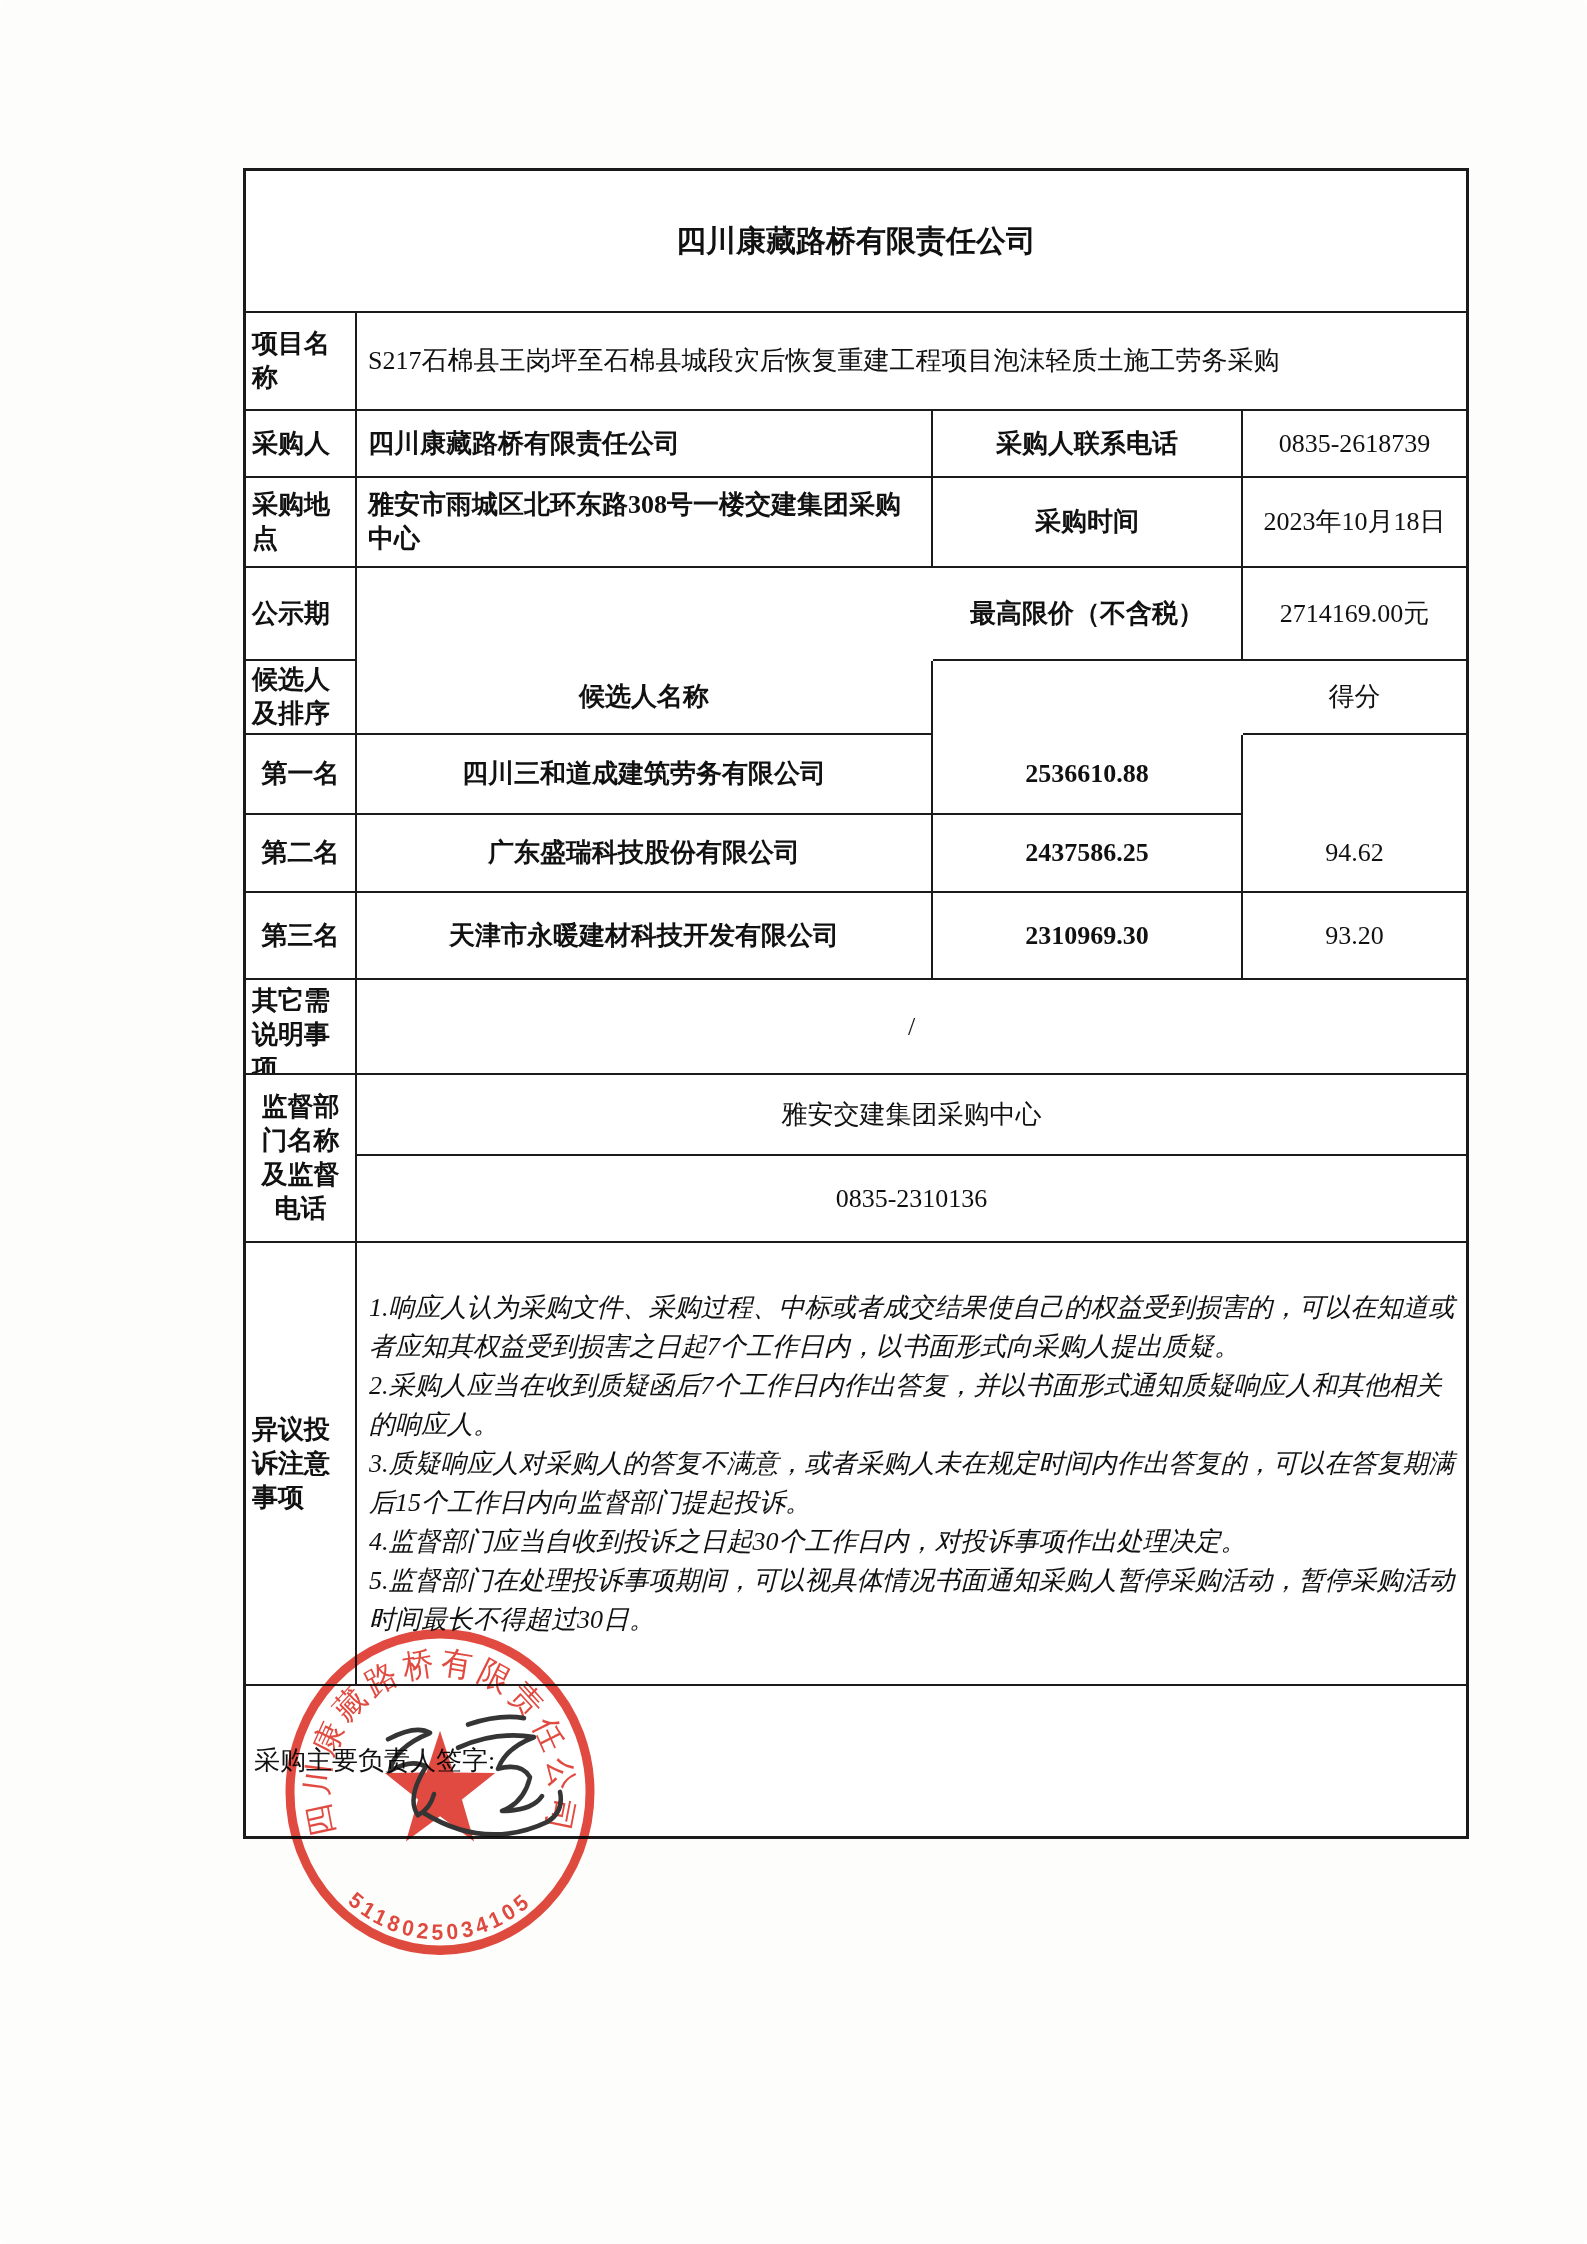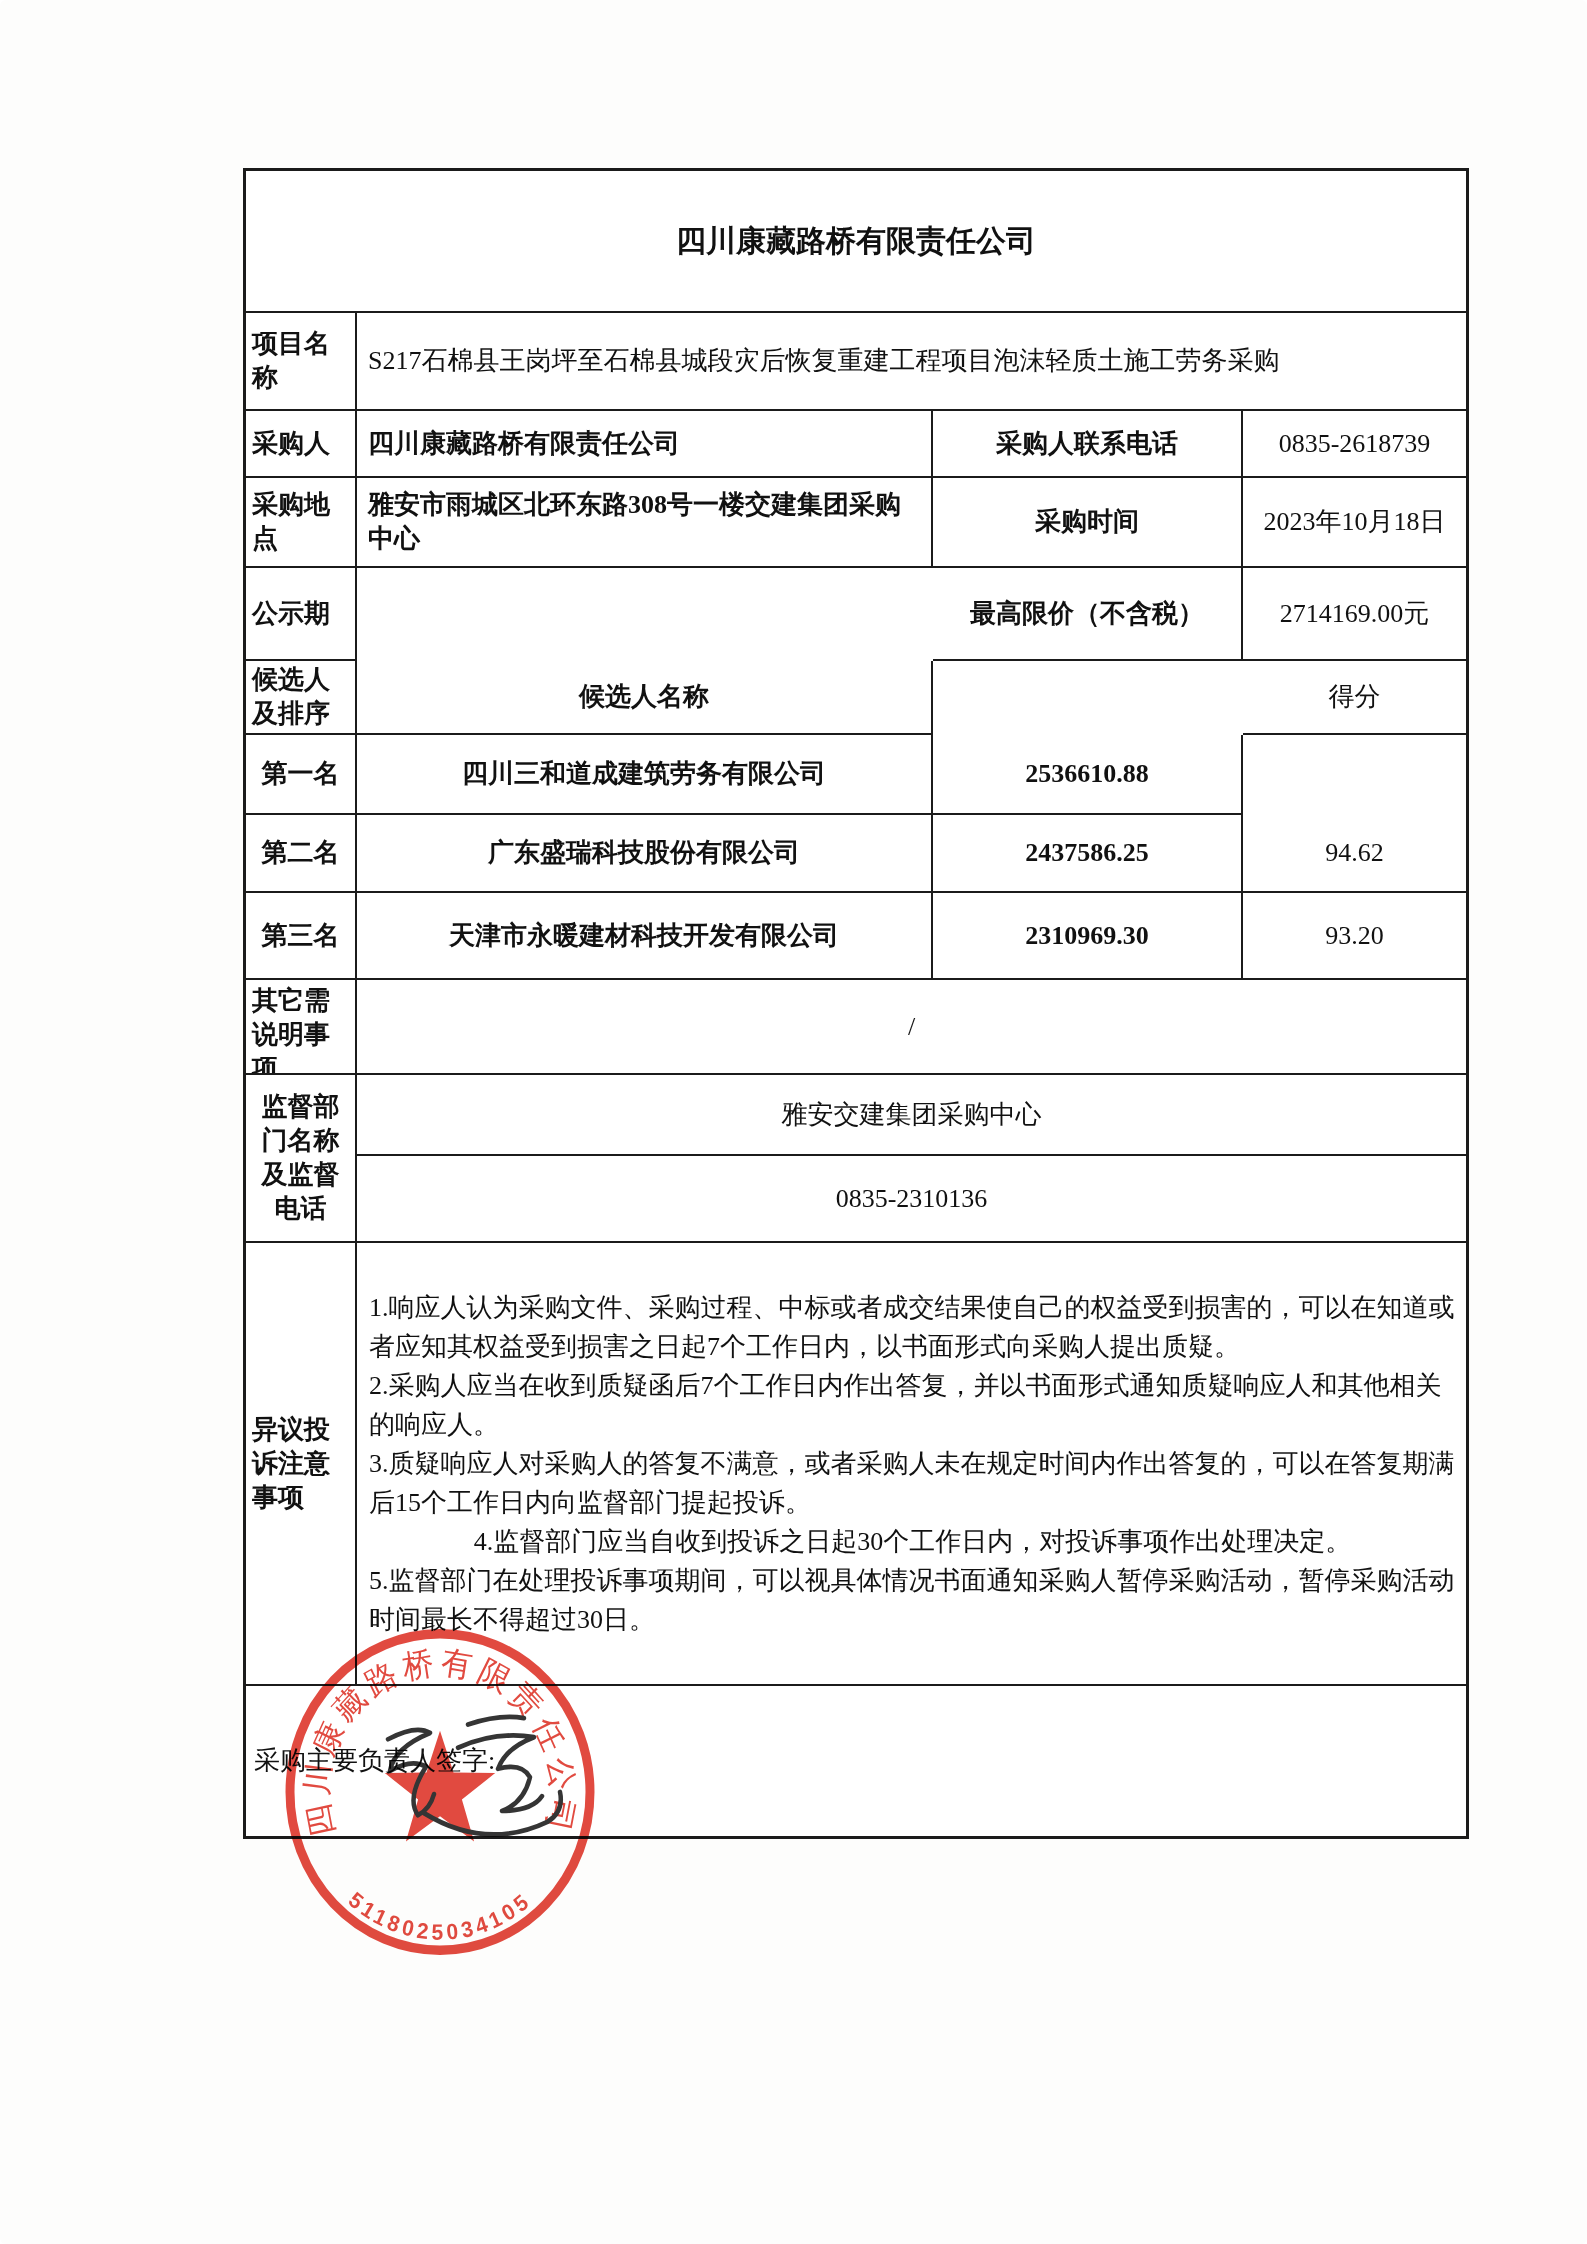--- a/index.html
+++ b/index.html
@@ -36,22 +36,22 @@
   .left{justify-content:flex-start;text-align:left;}
   .title-cell{
     flex-direction:column;justify-content:center;align-items:center;
     font-family:"Liberation Sans","DejaVu Sans",sans-serif;
     font-weight:bold;font-size:30px;line-height:42px;
     text-align:center;padding:4px 8px;
   }
   .title-cell .t2{max-width:1104px;}
   .val-left{padding-left:11px;padding-right:14px;}
   .objection-content{
-    flex-direction:column;align-items:center;justify-content:center;
-    line-height:39px;padding-left:12px;padding-right:10px;
+    flex-direction:column;align-items:flex-start;justify-content:center;
+    line-height:39px;padding-left:12px;padding-right:10px;font-style:italic;
   }
   .sig-cell{align-items:center;}
   .stamp{
     position:absolute;left:275px;top:1617px;
     width:330px;height:350px;
     mix-blend-mode:multiply;opacity:.87;
     pointer-events:none;
   }
 </style>
 </head>

